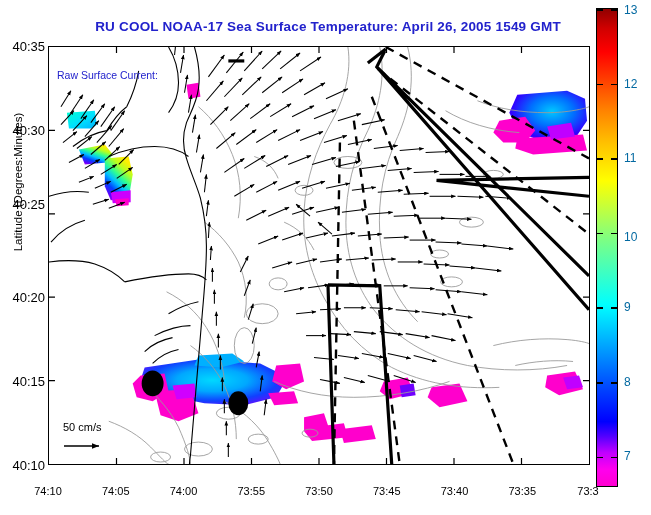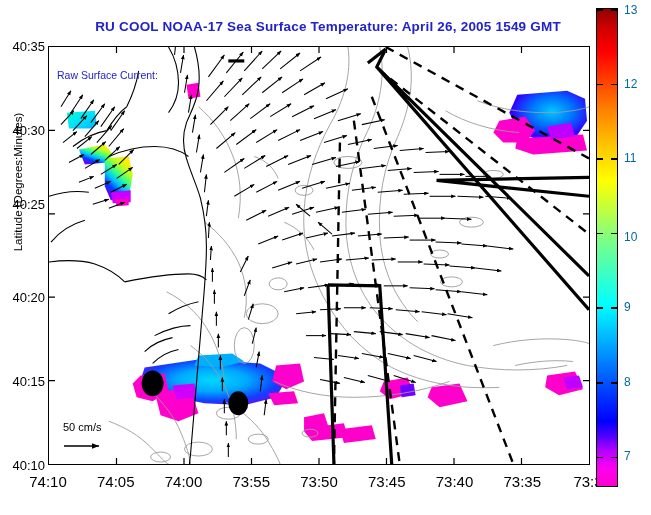--- a/index.html
+++ b/index.html
@@ -17,22 +17,22 @@
   .axes{position:absolute;left:48px;top:46px;width:542px;height:419px;
         border:1.5px solid #000;background:#fff;box-sizing:border-box;
         overflow:hidden;}
 
   .axes-svg{position:absolute;left:0;top:0;width:100%;height:100%;}
 
   
   .ytick{position:absolute;right:0;transform:translateY(-50%);
          font-size:13px;color:#000;white-space:nowrap;}
   .ytick-col{position:absolute;left:0;top:46px;width:45px;height:419px;}
-  .xtick{position:absolute;top:4px;transform:translateX(-50%);
-         font-size:15px;color:#000;white-space:nowrap;}
+  .xtick{position:absolute;top:16px;transform:translateX(-50%);
+         font-size:11px;color:#000;white-space:nowrap;}
   .xtick-row{position:absolute;left:48px;top:469px;width:542px;height:18px;}
 
   .ylabel{position:absolute;left:-92px;top:176px;width:220px;
           transform:rotate(-90deg);text-align:center;
           font-size:11.5px;color:#000;white-space:nowrap;}
   .xlabel{position:absolute;left:48px;top:487px;width:542px;text-align:center;
           font-size:11.5px;color:#000;white-space:nowrap;}
 
   
   .legend-txt{position:absolute;font-size:10.5px;color:#2222cc;

